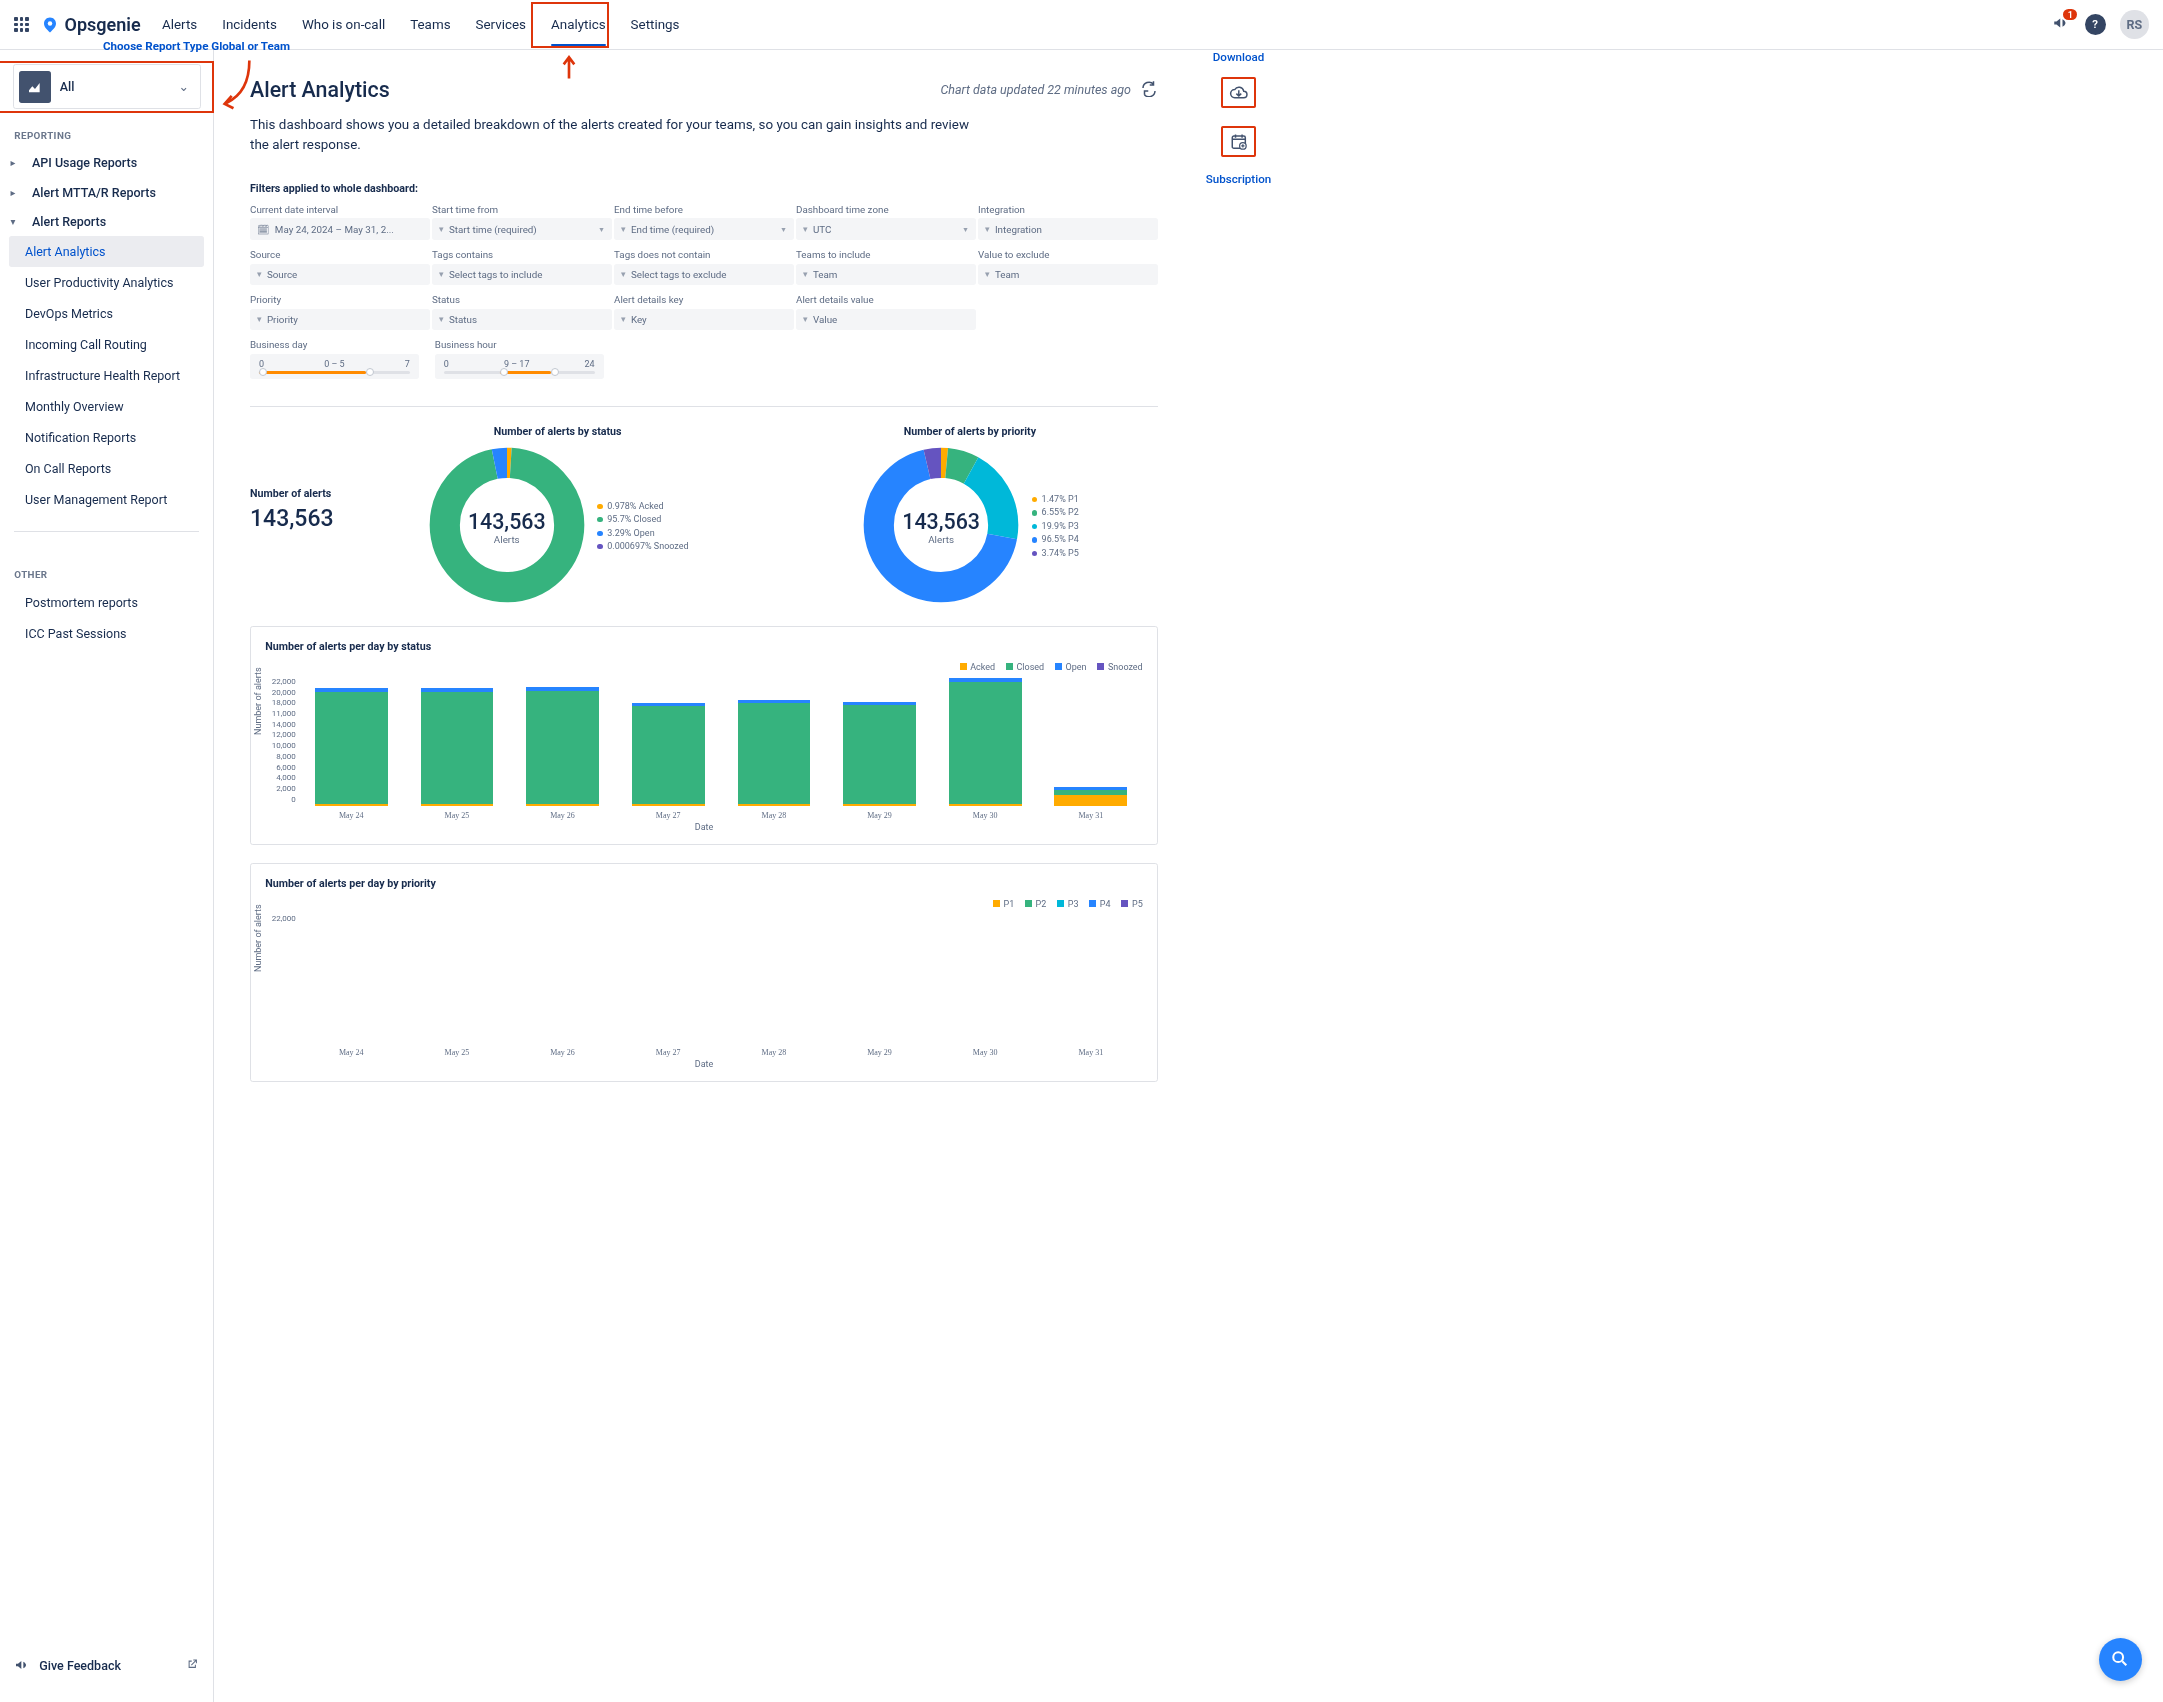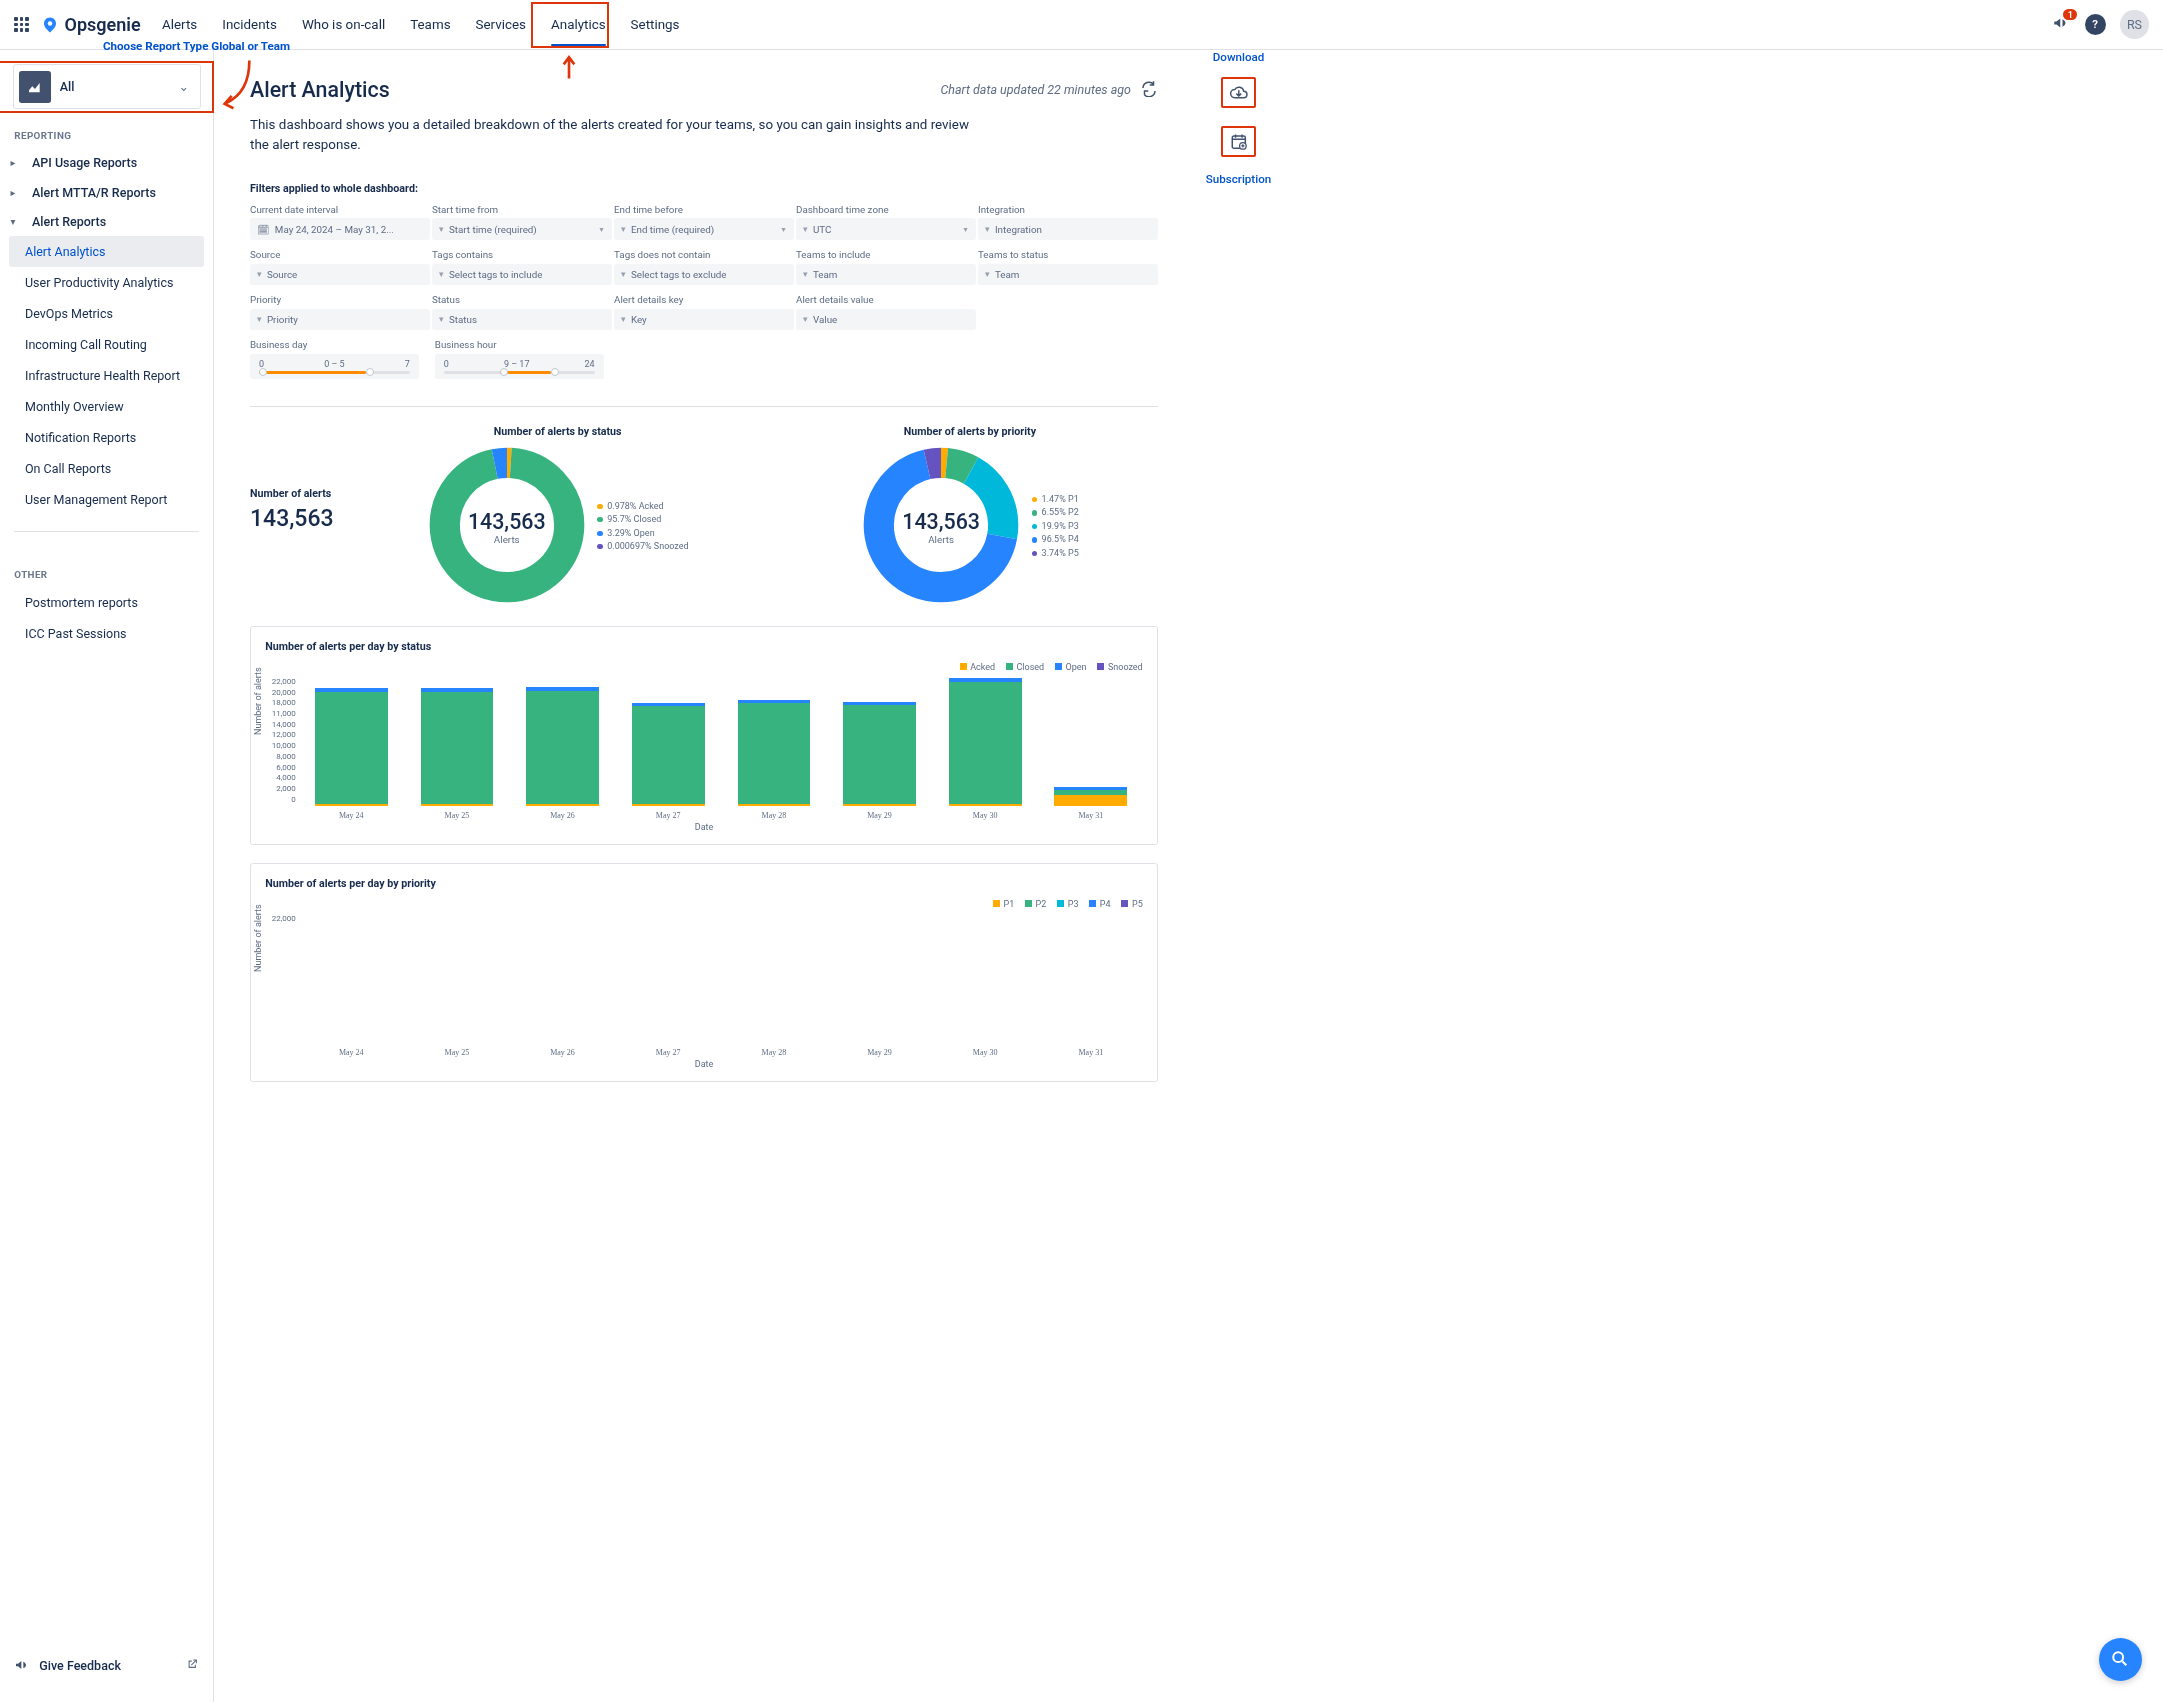--- a/index.html
+++ b/index.html
@@ -11,21 +11,21 @@
 .apps-icon span { width:3.6px; height:3.6px; background:#344563; border-radius:0.9px; }
 .brand { display:flex; align-items:center; font-weight:600; font-size:18px; color:#172b4d; margin-right:21.4px; }
 .brand-icon { width:18px; height:18px; margin-right:5.3px; }
 .nav-items { display:flex; gap:25px; }
 .nav-item { color:#172b4d; cursor:pointer; font-size:13.4px; padding:14.3px 0; position:relative; }
 .nav-item.active::after { content:''; position:absolute; bottom:0; left:0; right:0; height:2.7px; background:#0052cc; border-radius:1.8px; }
 .nav-right { margin-left:auto; display:flex; align-items:center; gap:14.3px; }
 .badge-wrap { position:relative; }
 .badge { position:absolute; top:-5.3px; right:-7.1px; background:#de350b; color:#fff; border-radius:7.1px; font-size:9px; padding:0.9px 4.5px; font-weight:600; }
 .help-icon { width:21.4px; height:21.4px; background:#344563; border-radius:50%; display:flex; align-items:center; justify-content:center; color:#fff; font-weight:600; font-size:11.6px; cursor:pointer; }
-.avatar { width:28.5px; height:28.5px; border-radius:50%; background:#dfe1e6; display:flex; align-items:center; justify-content:center; font-weight:400; color:#5e6c84; cursor:pointer; }
+.avatar { width:28.5px; height:28.5px; border-radius:50%; background:#dfe1e6; display:flex; align-items:center; justify-content:center; font-weight:700; color:#5e6c84; cursor:pointer; }
 
 .annot-box-nav { position:absolute; border:2.7px solid #de350b; pointer-events:none; }
 .annot-arrow { position:absolute; pointer-events:none; }
 .sub-hint { position:absolute; top:39px; left:103px; color:#0052cc; font-size:11.6px; font-weight:700; }
 
 
 .layout { display:flex; }
 .sidebar { width:214px; min-width:214px; border-right:0.9px solid #dfe1e6; padding:14.3px 0; min-height:calc(100vh - 50px); display:flex; flex-direction:column; position:relative; }
 .side-top { padding:0 12.5px; position:relative; }
 .report-select { display:flex; align-items:center; gap:9px; border:0.9px solid #dfe1e6; border-radius:2.7px; padding:5.3px; cursor:pointer; }
@@ -307,21 +307,21 @@
             </div>
           </div>
           <div class="filter">
             <div class="filter-label">Teams to include</div>
             <div class="filter-input">
               <span class="funnel">▾</span>
               <span>Team</span>
             </div>
           </div>
           <div class="filter">
-            <div class="filter-label">Teams to status</div>
+            <div class="filter-label">Value to exclude</div>
             <div class="filter-input">
               <span class="funnel">▾</span>
               <span>Team</span>
             </div>
           </div>
         </div>
         <div class="filters-grid">
           <div class="filter">
             <div class="filter-label">Priority</div>
             <div class="filter-input">

